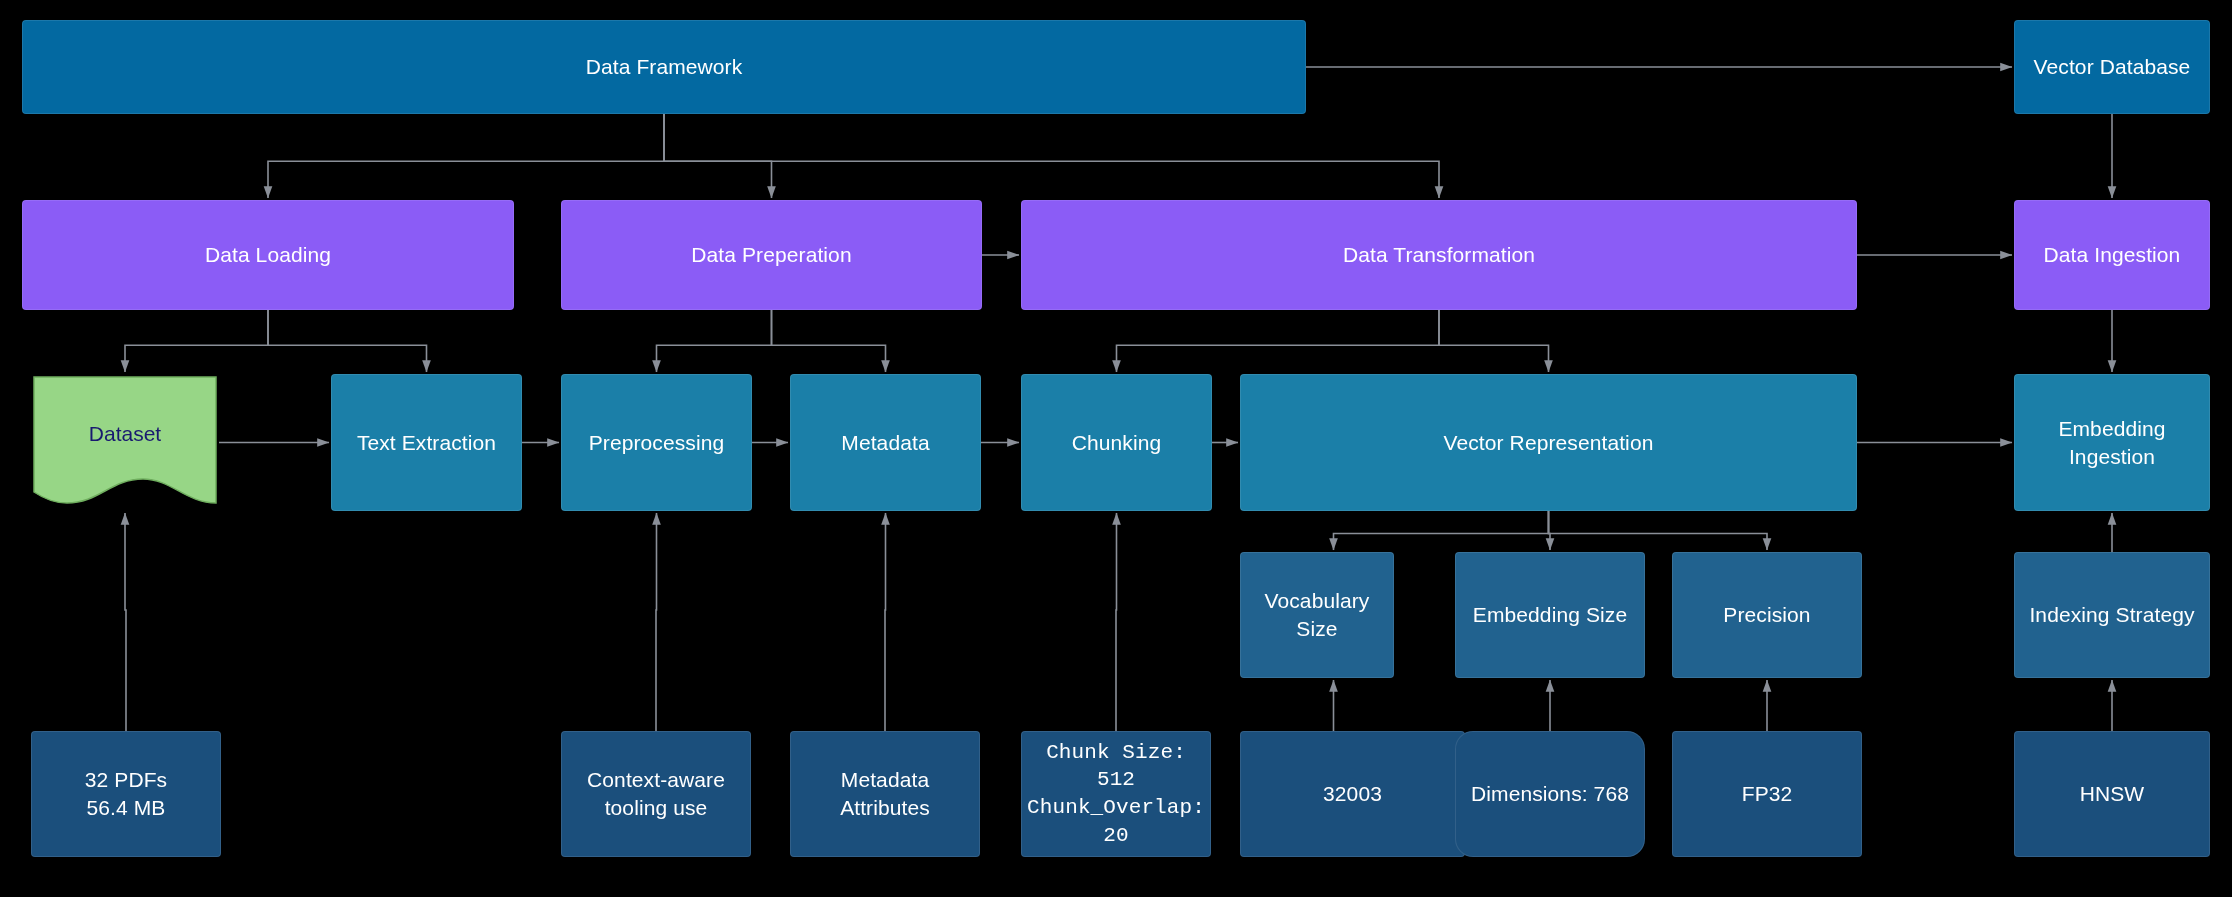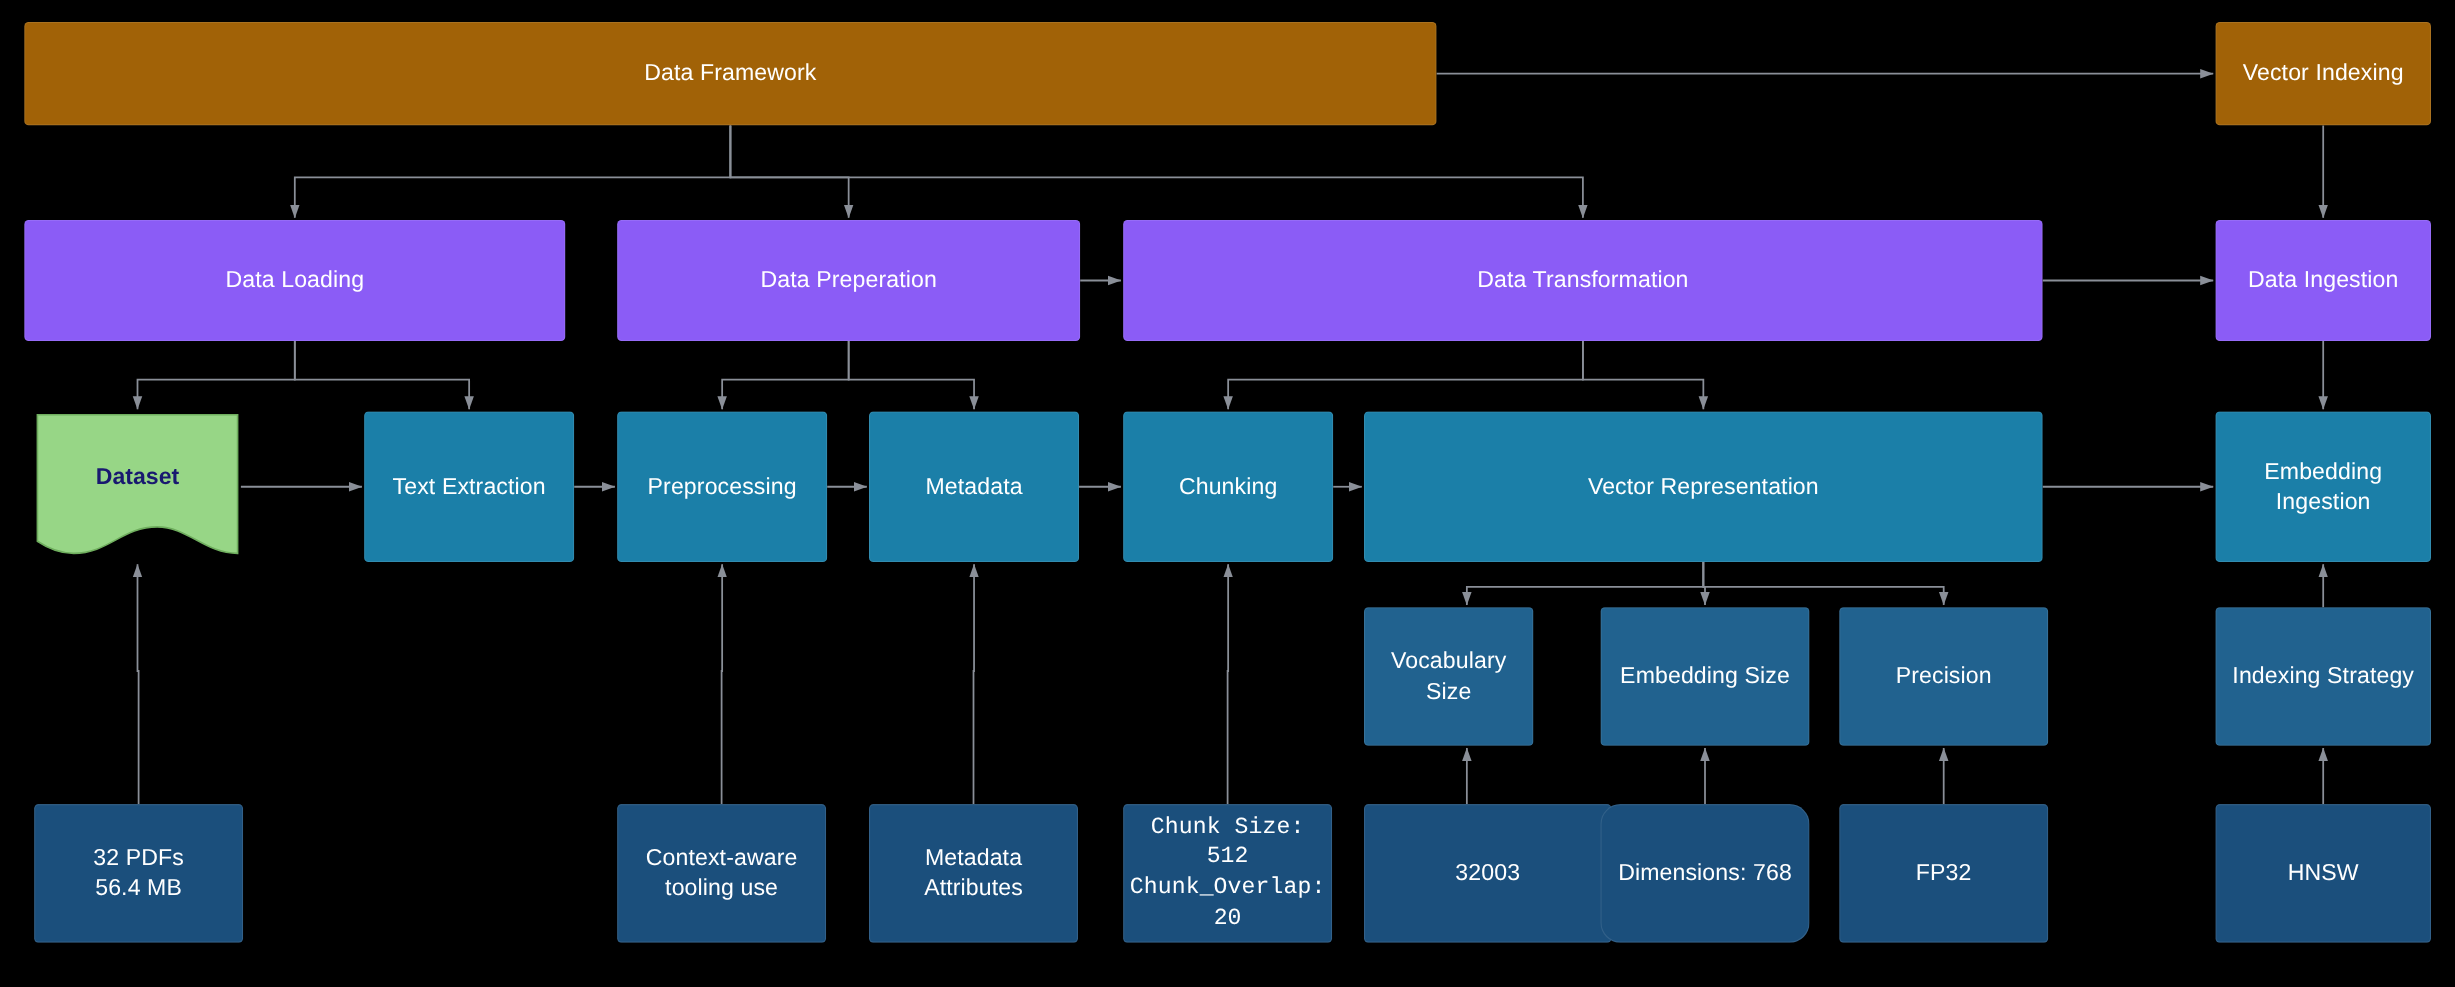--- a/index.html
+++ b/index.html
@@ -26,30 +26,29 @@
     text-align: center;
     color: #ffffff;
     font-size: 21px;
     line-height: 1.32;
     border-radius: 4px;
     border: 1px solid rgba(255,255,255,0.10);
     padding: 4px 8px;
     white-space: pre-line;
     letter-spacing: 0.1px;
   }
-  .lvl-root   { background: #a16207; }
+  .lvl-root   { background: #0369a1; }
   .lvl-stage  { background: #8b5cf6; }
   .lvl-step   { background: #1B7FA8; }
   .lvl-param  { background: #21628F; }
   .lvl-value  { background: #1B4F7C; }
   
   .doc-shape {
     position: absolute;
     box-sizing: border-box;
-    font-weight: bold;
   }
   .doc-shape svg { display: block; }
   .doc-label {
     position: absolute;
     left: 0;
     width: 100%;
     text-align: center;
     color: #191970;
     font-size: 21px;
     pointer-events: none;
@@ -116,21 +115,21 @@
 
   <div class="doc-shape" id="dataset-shape" style="left:31px; top:374px; width:188px; height:137px;">
     <svg width="188" height="137" viewBox="0 0 188 137" preserveAspectRatio="none">
       <path d="M3,3 L185,3 L185,129 C155,129 140,105 112,105 C80,105 68,129 36,129 C22,129 12,124 3,118 Z" fill="#97D686" stroke="#6fae5e" stroke-width="1.5"></path>
     </svg>
     <div class="doc-label" style="top:48px;">Dataset</div>
   </div>
 
   <div id="node-layer">
       <div class="node lvl-root" style="left: 22px; top: 20px; width: 1284px; height: 94px;"><span>Data Framework</span></div>
-      <div class="node lvl-root" style="left: 2014px; top: 20px; width: 196px; height: 94px;"><span>Vector Indexing</span></div>
+      <div class="node lvl-root" style="left: 2014px; top: 20px; width: 196px; height: 94px;"><span>Vector Database</span></div>
       <div class="node lvl-stage" style="left: 22px; top: 200px; width: 492px; height: 110px;"><span>Data Loading</span></div>
       <div class="node lvl-stage" style="left: 561px; top: 200px; width: 421px; height: 110px;"><span>Data Preperation</span></div>
       <div class="node lvl-stage" style="left: 1021px; top: 200px; width: 836px; height: 110px;"><span>Data Transformation</span></div>
       <div class="node lvl-stage" style="left: 2014px; top: 200px; width: 196px; height: 110px;"><span>Data Ingestion</span></div>
       <div class="node lvl-step" style="left: 331px; top: 374px; width: 191px; height: 137px;"><span>Text Extraction</span></div>
       <div class="node lvl-step" style="left: 561px; top: 374px; width: 191px; height: 137px; justify-content: center;"><span>Preprocessing</span></div>
       <div class="node lvl-step" style="left: 790px; top: 374px; width: 191px; height: 137px;"><span>Metadata</span></div>
       <div class="node lvl-step" style="left: 1021px; top: 374px; width: 191px; height: 137px;"><span>Chunking</span></div>
       <div class="node lvl-step" style="left: 1240px; top: 374px; width: 617px; height: 137px;"><span>Vector Representation</span></div>
       <div class="node lvl-step" style="left: 2014px; top: 374px; width: 196px; height: 137px;"><span>Embedding Ingestion</span></div>

